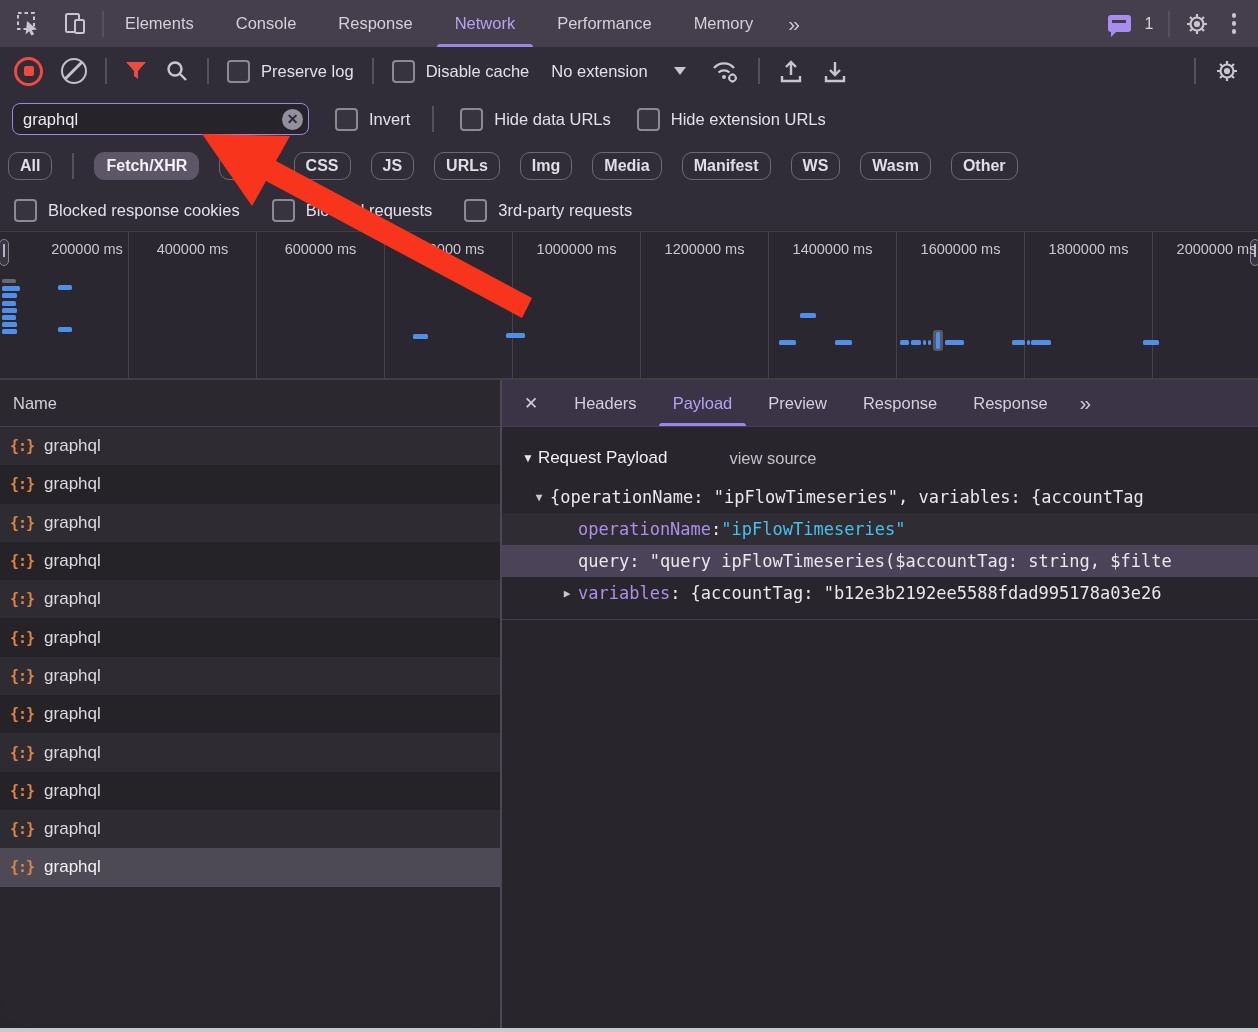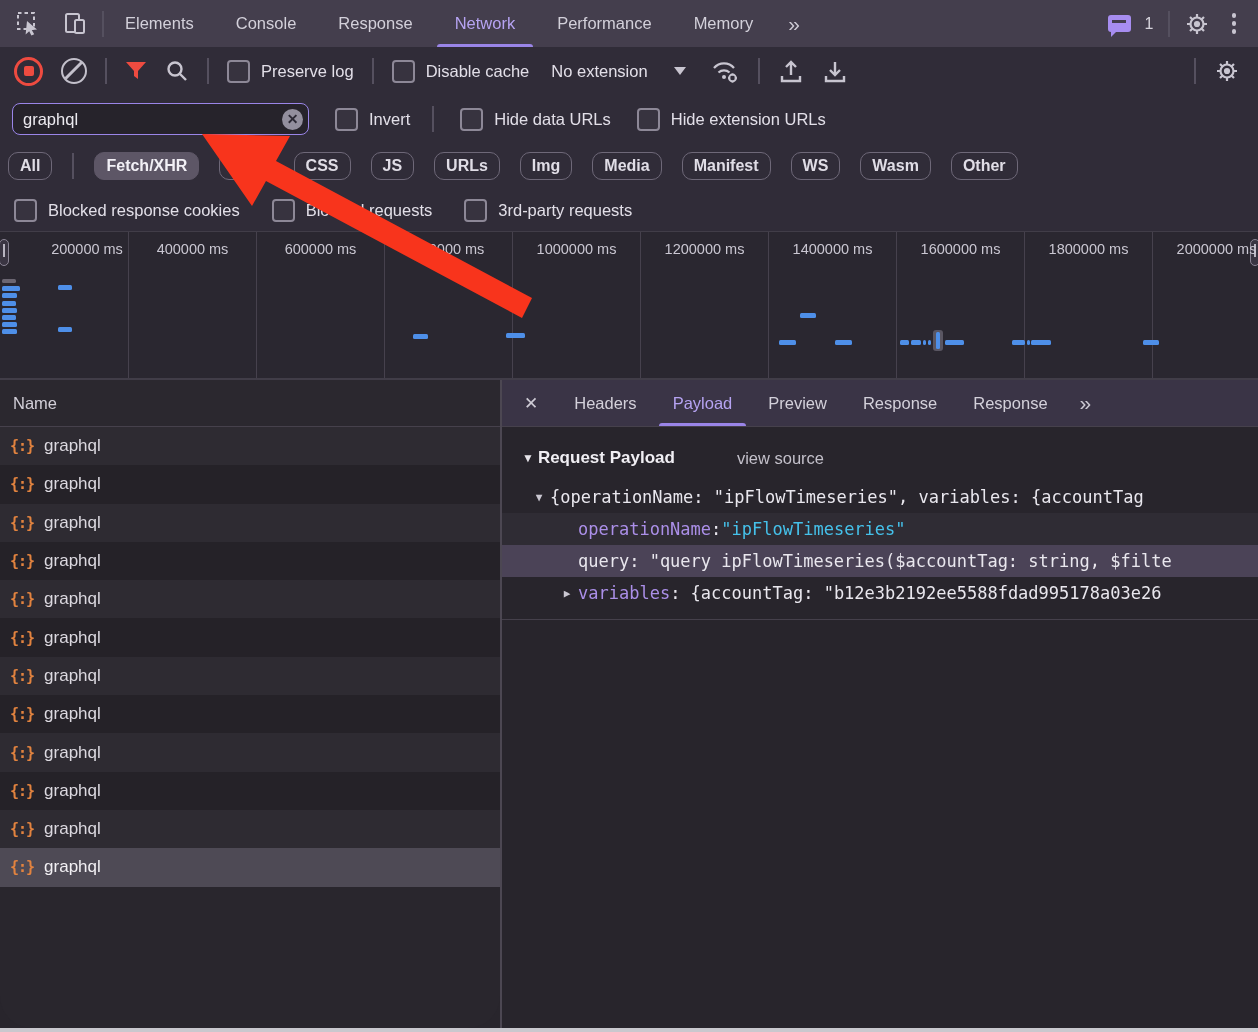--- a/index.html
+++ b/index.html
@@ -103,21 +103,21 @@
   .xclose{padding:0 18px 0 22px;font-size:17px;color:#cdcad4;}
   .dtab{height:100%;display:flex;align-items:center;padding:0 18px;font-size:16.5px;
     color:#d3d0da;position:relative;}
   .dtab.active{color:var(--accent-text,#b6a3f2);}
   .dtab.active::after{content:"";position:absolute;left:4px;right:4px;bottom:0;height:3px;
     background:var(--accent,#9a85e8);border-radius:3px 3px 0 0;}
 
   .payload{padding-top:16px;}
   .sechead{display:flex;align-items:center;height:30px;padding-left:20px;}
   .tri{font-size:12px;color:#e6e4ea;margin-right:4px;}
-  .sectitle{font-size:17px;font-weight:bold;color:#f0eef3;}
+  .sectitle{font-size:17px;font-weight:normal;color:#f0eef3;}
   .viewsrc{font-size:16.5px;color:#c3c0ca;margin-left:62px;}
   .tree{margin-top:8px;}
   .tline{height:32px;display:flex;align-items:center;white-space:nowrap;overflow:hidden;
     font-family:"DejaVu Sans Mono",monospace;font-size:17px;}
   .tline .arr{width:22px;flex:none;text-align:center;font-size:11px;color:#cac7d1;}
   .tline.ind0{padding-left:26px;}
   .tline.ind1{padding-left:54px;}
   .tline.stripe{background:#2f2c34;}
   .tline.selected{background:var(--sel-line,#4b4357);}
   .seg-plain{color:#e9e7ee;}

